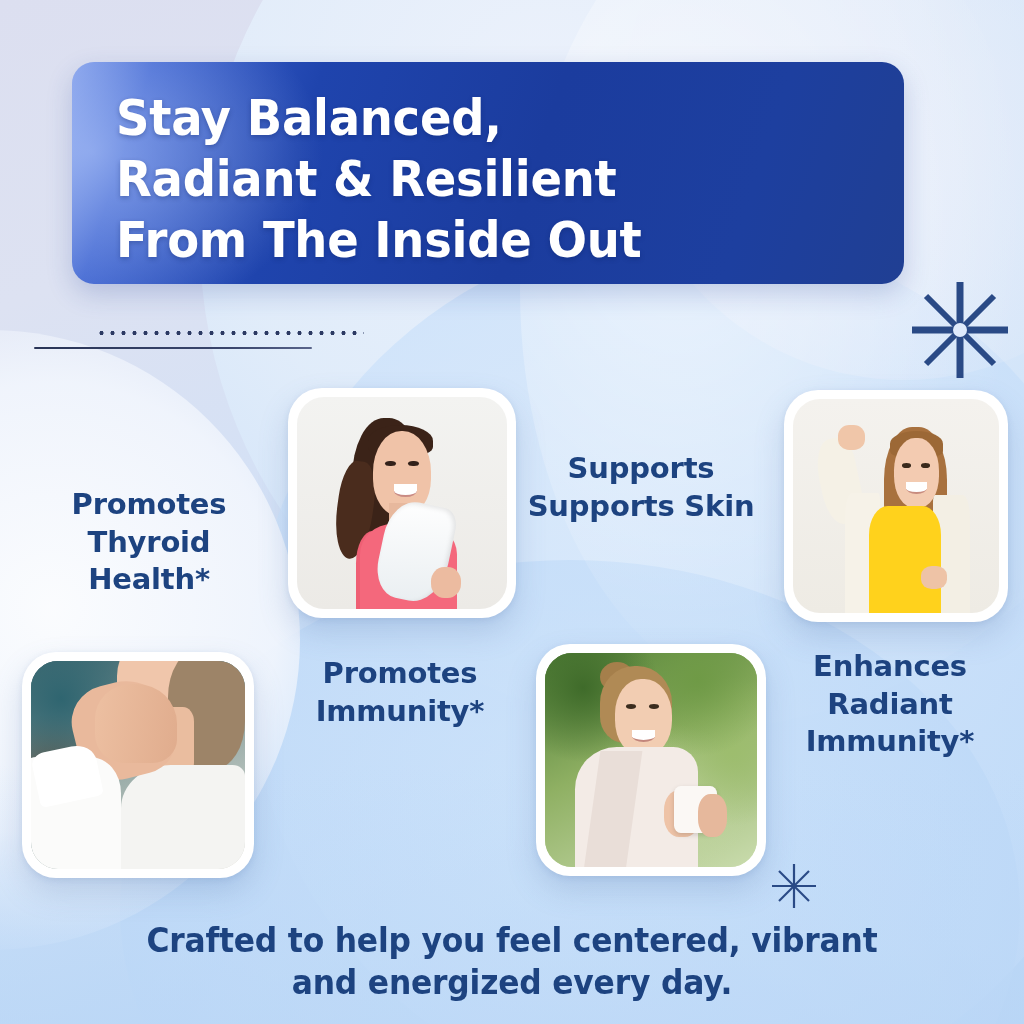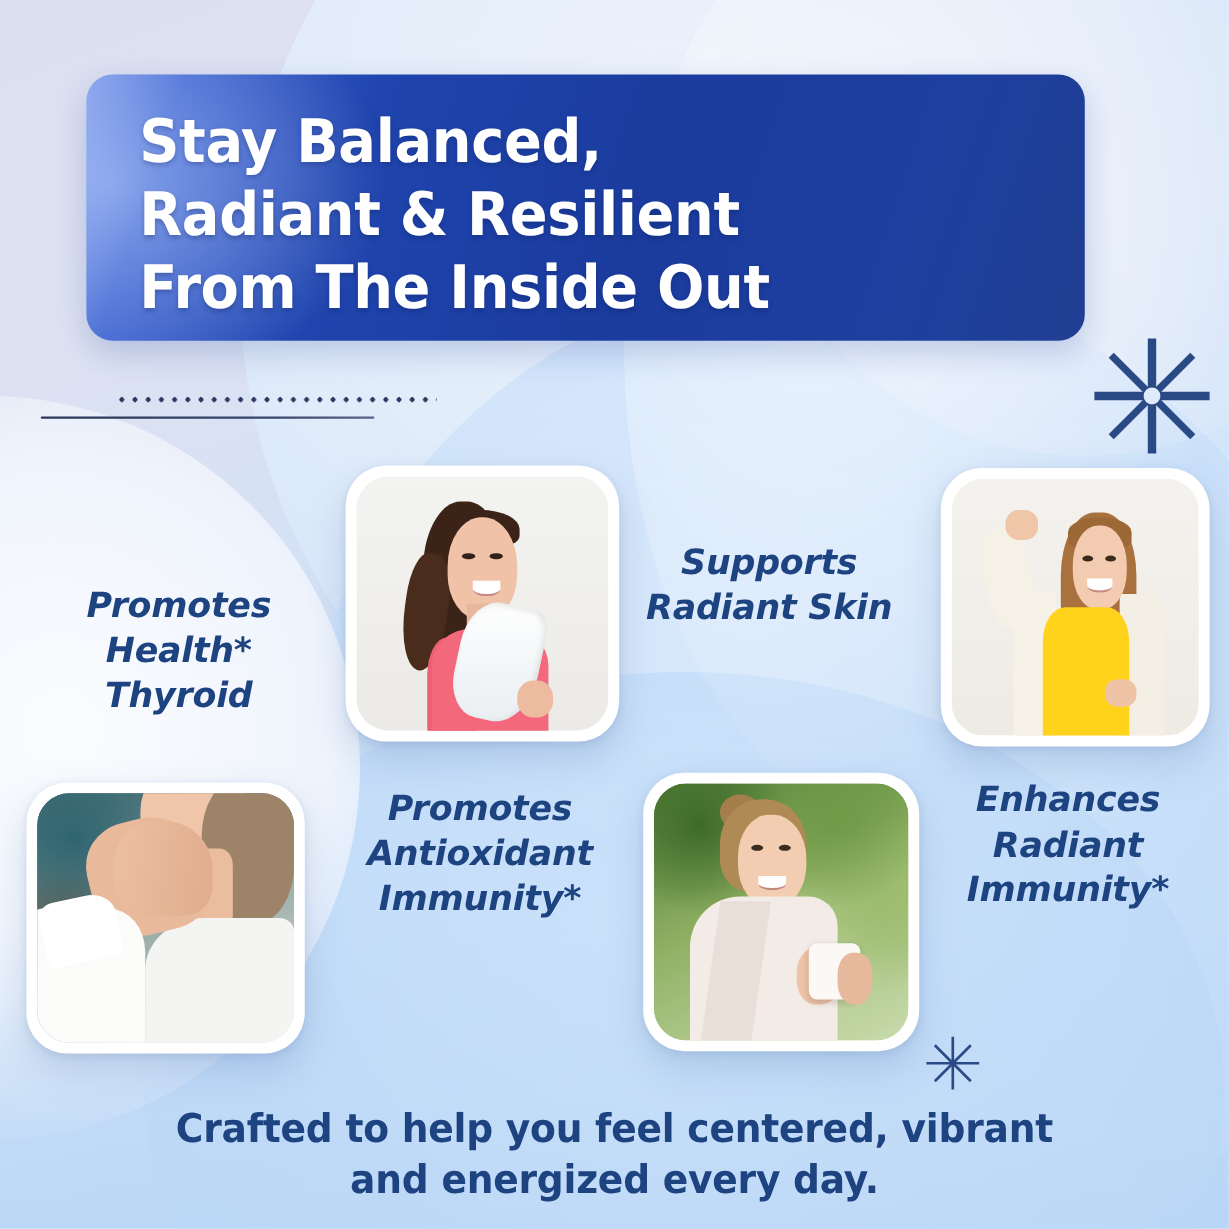--- a/index.html
+++ b/index.html
@@ -214,21 +214,21 @@
   .benefit-label {
     position: absolute;
     color: #1d4380;
     font-family: "DejaVu Sans", sans-serif;
     font-weight: 700;
     font-size: 29px;
     line-height: 1.30;
     text-align: center;
     letter-spacing: -.2px;
   }
-  .benefit-label .ln { display: block; white-space: nowrap; font-style: italic; }
+  .benefit-label .ln { display: block; white-space: nowrap; }
 
   
   .tagline {
     position: absolute;
     left: 0; top: 920px;
     width: 1024px;
     text-align: center;
     color: #1d4380;
     font-family: "DejaVu Sans", sans-serif;
     font-weight: 700;
@@ -361,32 +361,31 @@
         <div class="lapel"></div>
         <div class="hand"></div>
         <div class="mug"></div>
         <div class="hand2"></div>
       </div>
     </div>
   </div>
 
   <div class="benefit-label" style="left:22px; top:486px; width:254px;">
     <span class="ln">Promotes</span>
+    <span class="ln">Thyroid</span>
     <span class="ln">Health*</span>
-    <span class="ln">Thyroid</span>
   </div>
 
   <div class="benefit-label" style="left:516px; top:450px; width:250px;">
     <span class="ln">Supports</span>
-    <span class="ln">Radiant Skin</span>
+    <span class="ln">Supports Skin</span>
   </div>
 
   <div class="benefit-label" style="left:266px; top:655px; width:268px;">
     <span class="ln">Promotes</span>
-    <span class="ln">Antioxidant</span>
     <span class="ln">Immunity*</span>
   </div>
 
   <div class="benefit-label" style="left:766px; top:648px; width:248px;">
     <span class="ln">Enhances</span>
     <span class="ln">Radiant</span>
     <span class="ln">Immunity*</span>
   </div>
 
   <div class="tagline">

